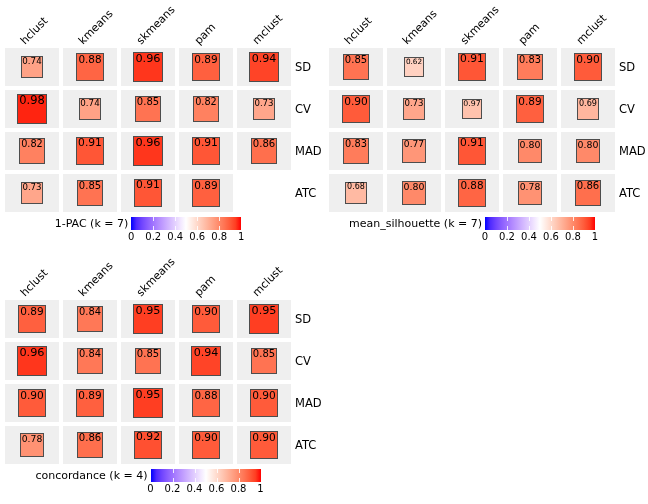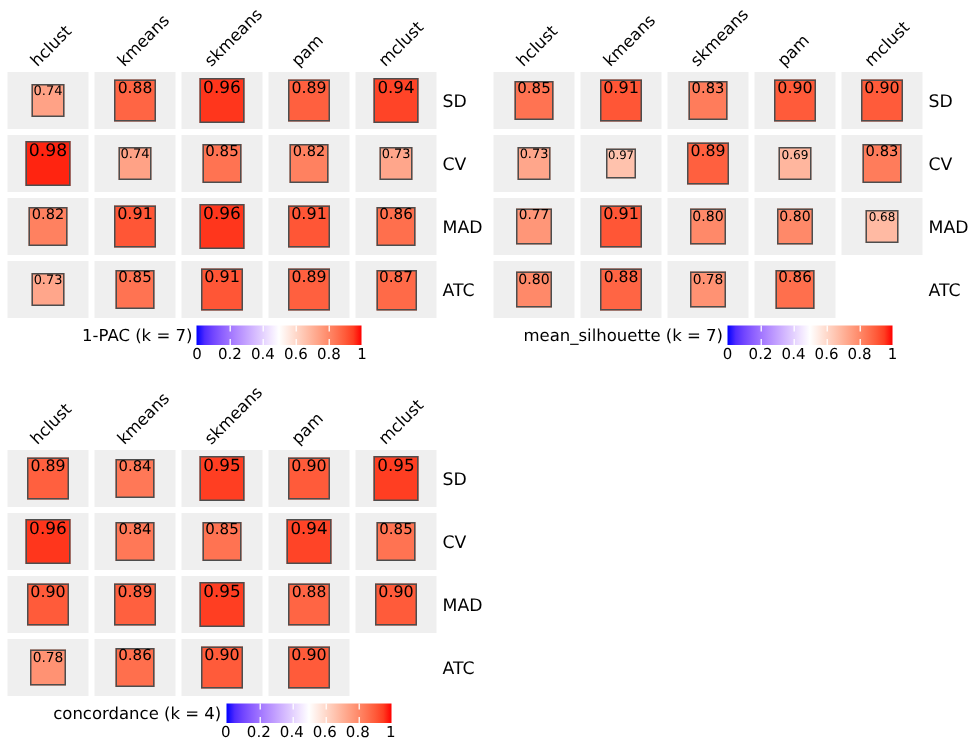--- a/index.html
+++ b/index.html
@@ -146,25 +146,20 @@
         <div class="cell" style="background: rgb(239, 239, 239);">
           <div class="sq" style="width: 28.2px; height: 28.2px; background: rgb(255, 86, 54); border-color: rgb(77, 77, 77);">
             <span style="font-size: 10.7px;">0.91</span>
           </div>
         </div>
         <div class="cell" style="background: rgb(239, 239, 239);">
           <div class="sq" style="width: 27.6px; height: 27.6px; background: rgb(255, 96, 63); border-color: rgb(77, 77, 77);">
             <span style="font-size: 10.5px;">0.89</span>
           </div>
         </div>
-        <div class="cell" style="background: rgb(239, 239, 239);">
-          <div class="sq" style="width: 27px; height: 27px; background: rgb(255, 106, 72); border-color: rgb(77, 77, 77);">
-            <span style="font-size: 10.2px;">0.87</span>
-          </div>
-        </div>
       </div>
       <div class="rowlabs">
         <div class="rowlab">SD</div>
         <div class="rowlab">CV</div>
         <div class="rowlab">MAD</div>
         <div class="rowlab">ATC</div>
       </div>
       <div class="legend">
         <span class="legend-title">1-PAC (k = 7)</span>
         <div class="barwrap">
@@ -197,20 +192,25 @@
         <span class="colhead" style="left: 196px;">pam</span>
         <span class="colhead" style="left: 254px;">mclust</span>
       </div>
       <div class="grid">
         <div class="cell" style="background: rgb(239, 239, 239);">
           <div class="sq" style="width: 26.3px; height: 26.3px; background: rgb(255, 115, 82); border-color: rgb(77, 77, 77);">
             <span style="font-size: 10px;">0.85</span>
           </div>
         </div>
         <div class="cell" style="background: rgb(239, 239, 239);">
+          <div class="sq" style="width: 19.2px; height: 19.2px; background: rgb(255, 209, 193); border-color: rgb(77, 77, 77);">
+            <span style="font-size: 7.3px;">0.62</span>
+          </div>
+        </div>
+        <div class="cell" style="background: rgb(239, 239, 239);">
           <div class="sq" style="width: 28.2px; height: 28.2px; background: rgb(255, 86, 54); border-color: rgb(77, 77, 77);">
             <span style="font-size: 10.7px;">0.91</span>
           </div>
         </div>
         <div class="cell" style="background: rgb(239, 239, 239);">
           <div class="sq" style="width: 25.7px; height: 25.7px; background: rgb(255, 124, 91); border-color: rgb(77, 77, 77);">
             <span style="font-size: 9.8px;">0.83</span>
           </div>
         </div>
         <div class="cell" style="background: rgb(239, 239, 239);">
@@ -412,20 +412,25 @@
           <div class="sq" style="width: 24.2px; height: 24.2px; background: rgb(255, 146, 115); border-color: rgb(77, 77, 77);">
             <span style="font-size: 9.2px;">0.78</span>
           </div>
         </div>
         <div class="cell" style="background: rgb(239, 239, 239);">
           <div class="sq" style="width: 26.7px; height: 26.7px; background: rgb(255, 111, 77); border-color: rgb(77, 77, 77);">
             <span style="font-size: 10.1px;">0.86</span>
           </div>
         </div>
         <div class="cell" style="background: rgb(239, 239, 239);">
+          <div class="sq" style="width: 28.5px; height: 28.5px; background: rgb(255, 80, 49); border-color: rgb(77, 77, 77);">
+            <span style="font-size: 10.8px;">0.92</span>
+          </div>
+        </div>
+        <div class="cell" style="background: rgb(239, 239, 239);">
           <div class="sq" style="width: 27.9px; height: 27.9px; background: rgb(255, 91, 58); border-color: rgb(77, 77, 77);">
             <span style="font-size: 10.6px;">0.90</span>
           </div>
         </div>
         <div class="cell" style="background: rgb(239, 239, 239);">
           <div class="sq" style="width: 27.9px; height: 27.9px; background: rgb(255, 91, 58); border-color: rgb(77, 77, 77);">
             <span style="font-size: 10.6px;">0.90</span>
           </div>
         </div>
       </div>

